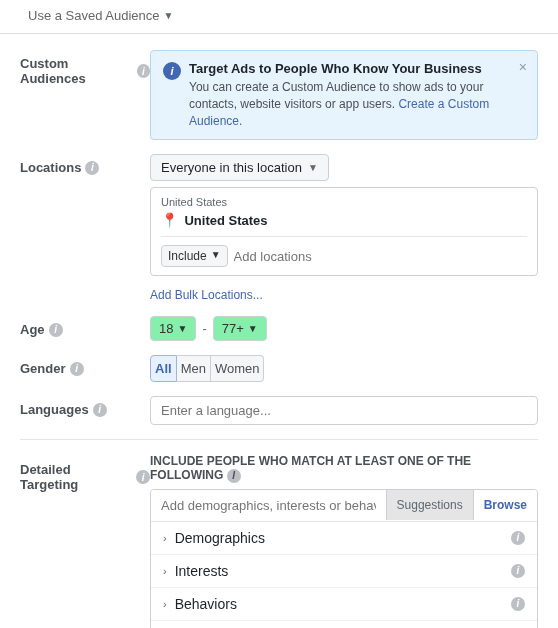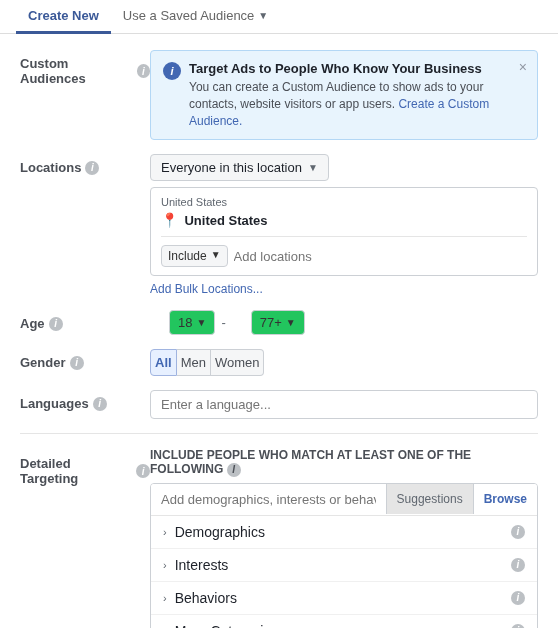--- a/index.html
+++ b/index.html
@@ -206,41 +206,40 @@
       outline: none;
       font-size: 13px;
       color: #606770;
       background: transparent;
     }
     .add-bulk-link {
       color: #4267b2;
       font-size: 12px;
       cursor: pointer;
       text-decoration: none;
-      margin-top: 6px;
+      margin-top: 12px;
       display: inline-block;
     }
 
     
     .age-row {
       display: flex;
       align-items: center;
       gap: 6px;
     }
     .age-select {
       border: 1px solid #ccd0d5;
       border-radius: 4px;
       padding: 4px 8px;
       font-size: 13px;
-      background: #22c55e;
+      background: #86efac;
       display: inline-flex;
       align-items: center;
       gap: 4px;
       cursor: pointer;
-      margin-left: 19px;
     }
     .age-dash {
       color: #606770;
     }
 
     
     .gender-row {
       display: flex;
       gap: 0;
     }
@@ -374,23 +373,20 @@
 
     
     .connections-label {
       padding-top: 8px;
     }
   </style>
 </head>
 <body>
 
 <div class="tabs">
-  <div class="tab active">
-    <span>Create New</span>
-  </div>
   <div class="tab tab-dropdown">
     <span>Use a Saved Audience</span>
     <span style="font-size:10px; color:#606770;">▼</span>
   </div>
 </div>
 
 <div class="content">
 
   <div class="form-row">
     <div class="form-label">

